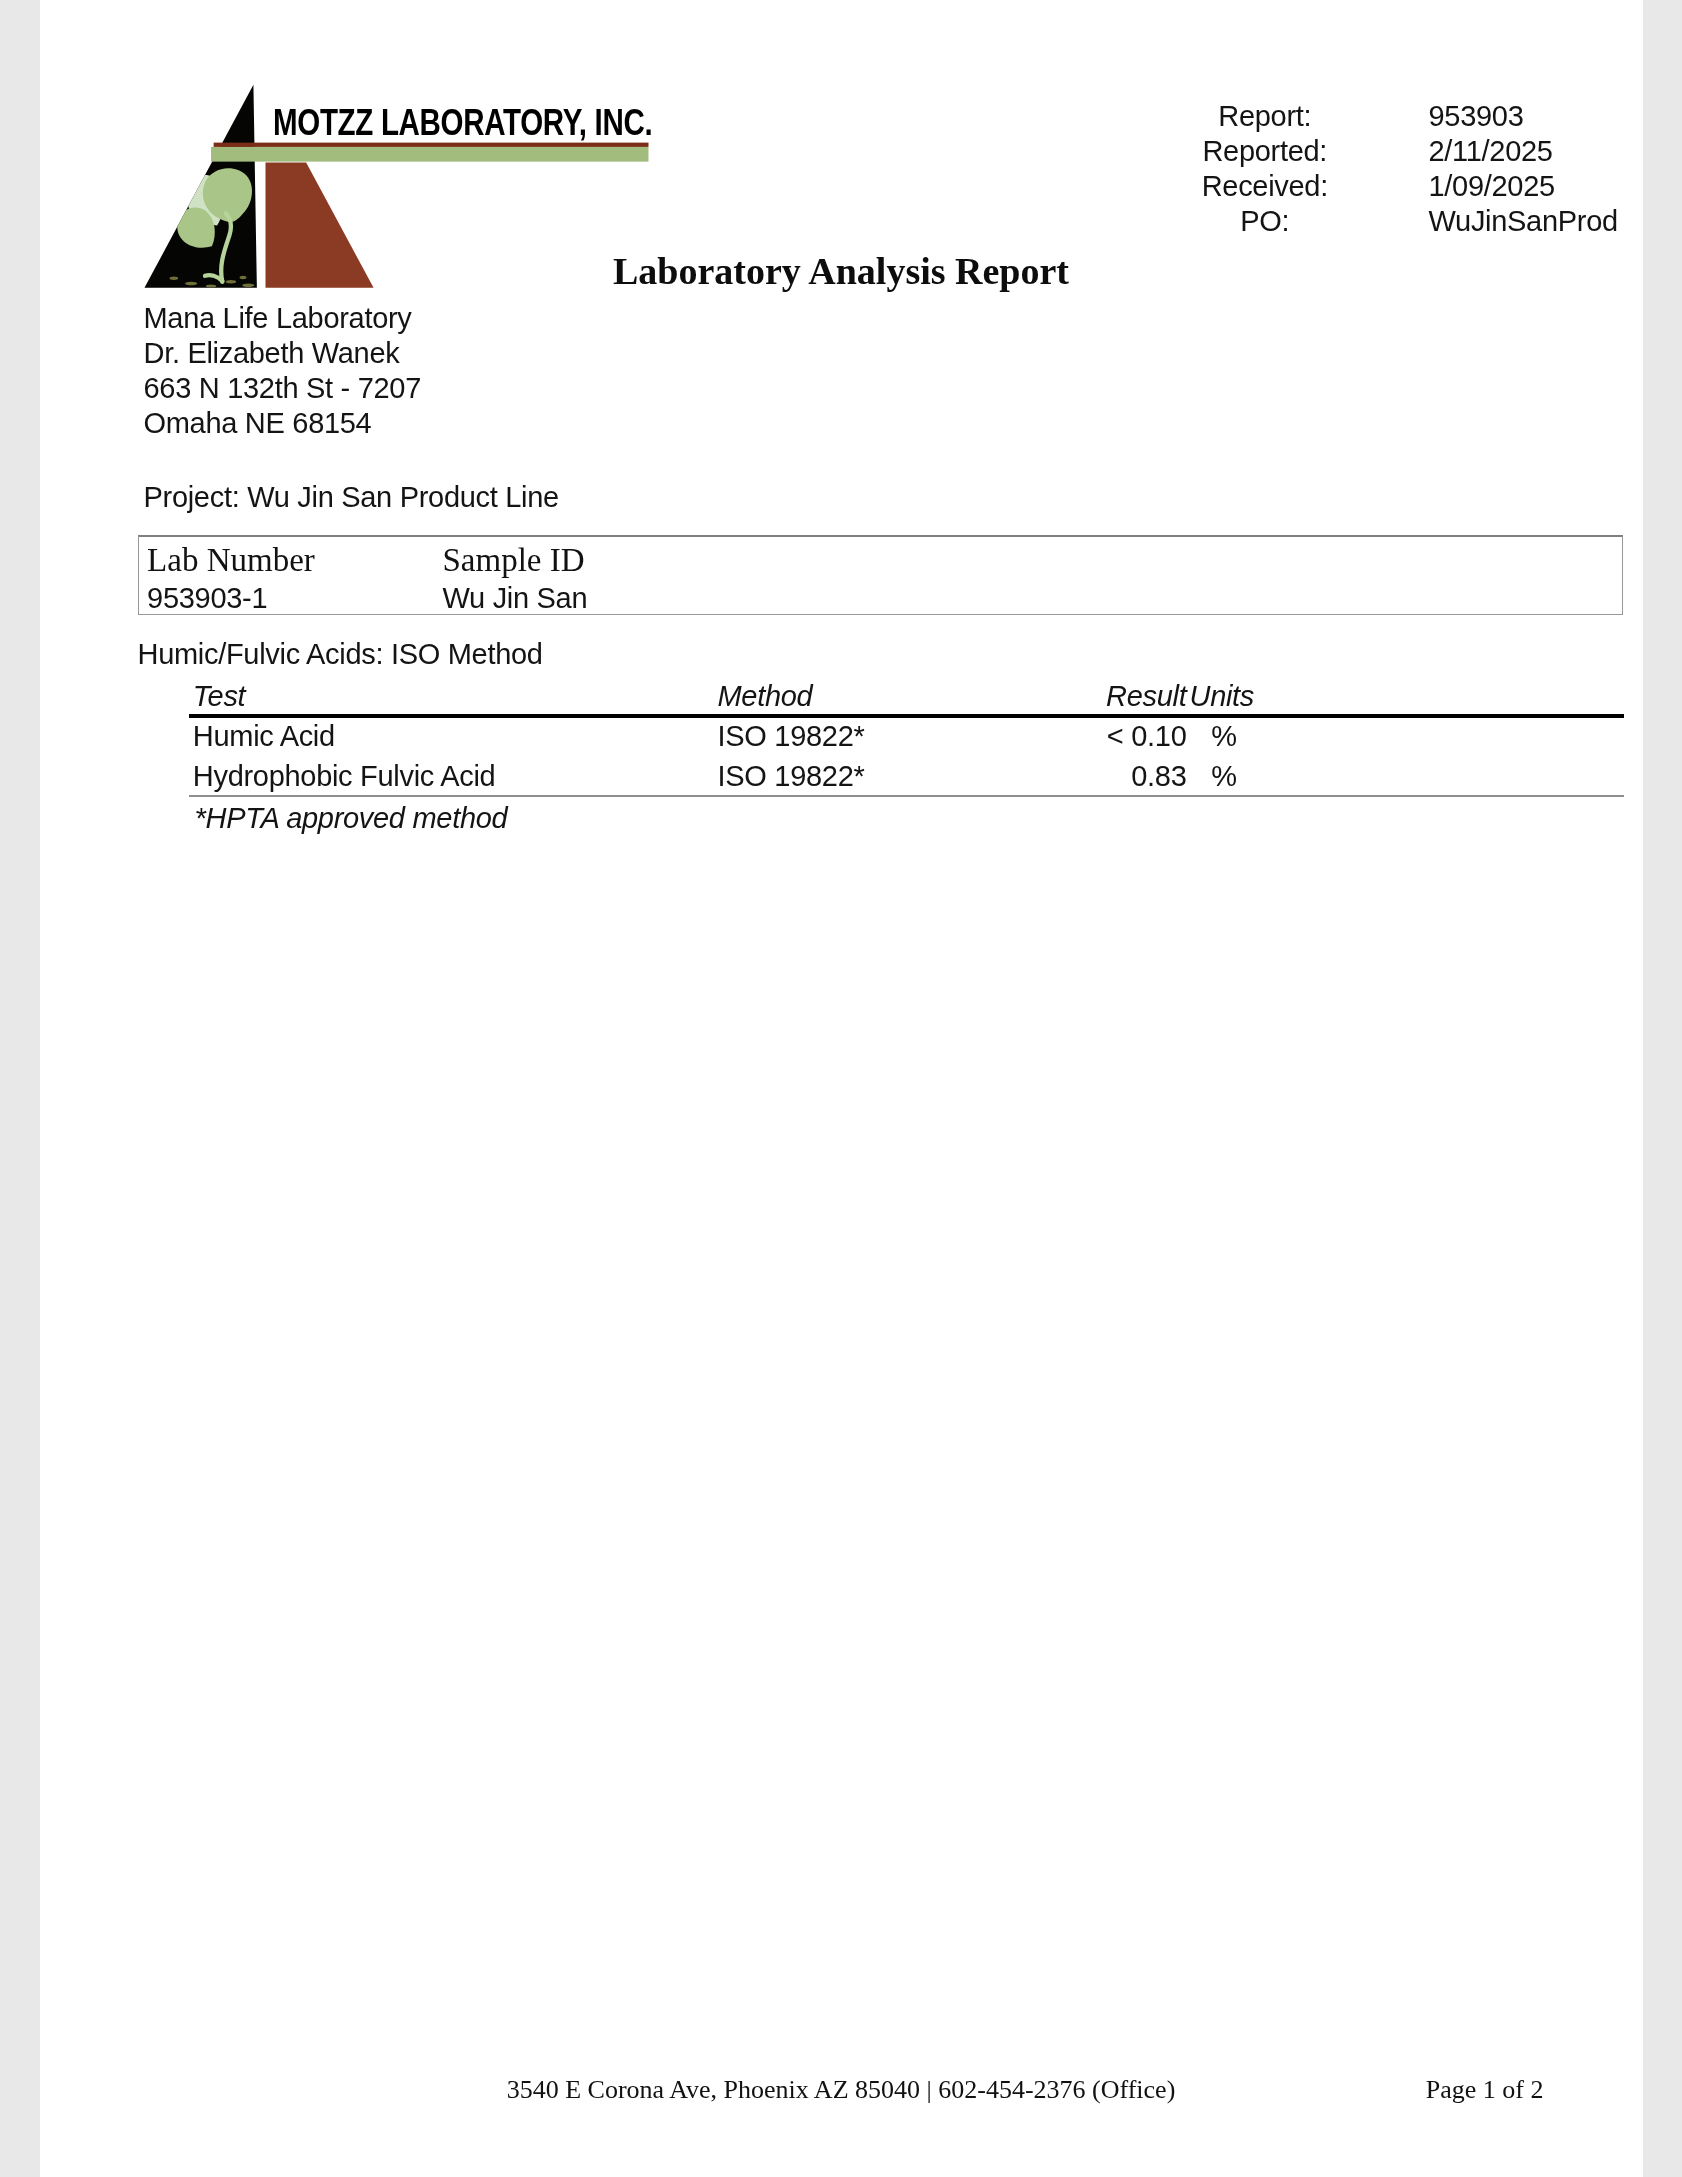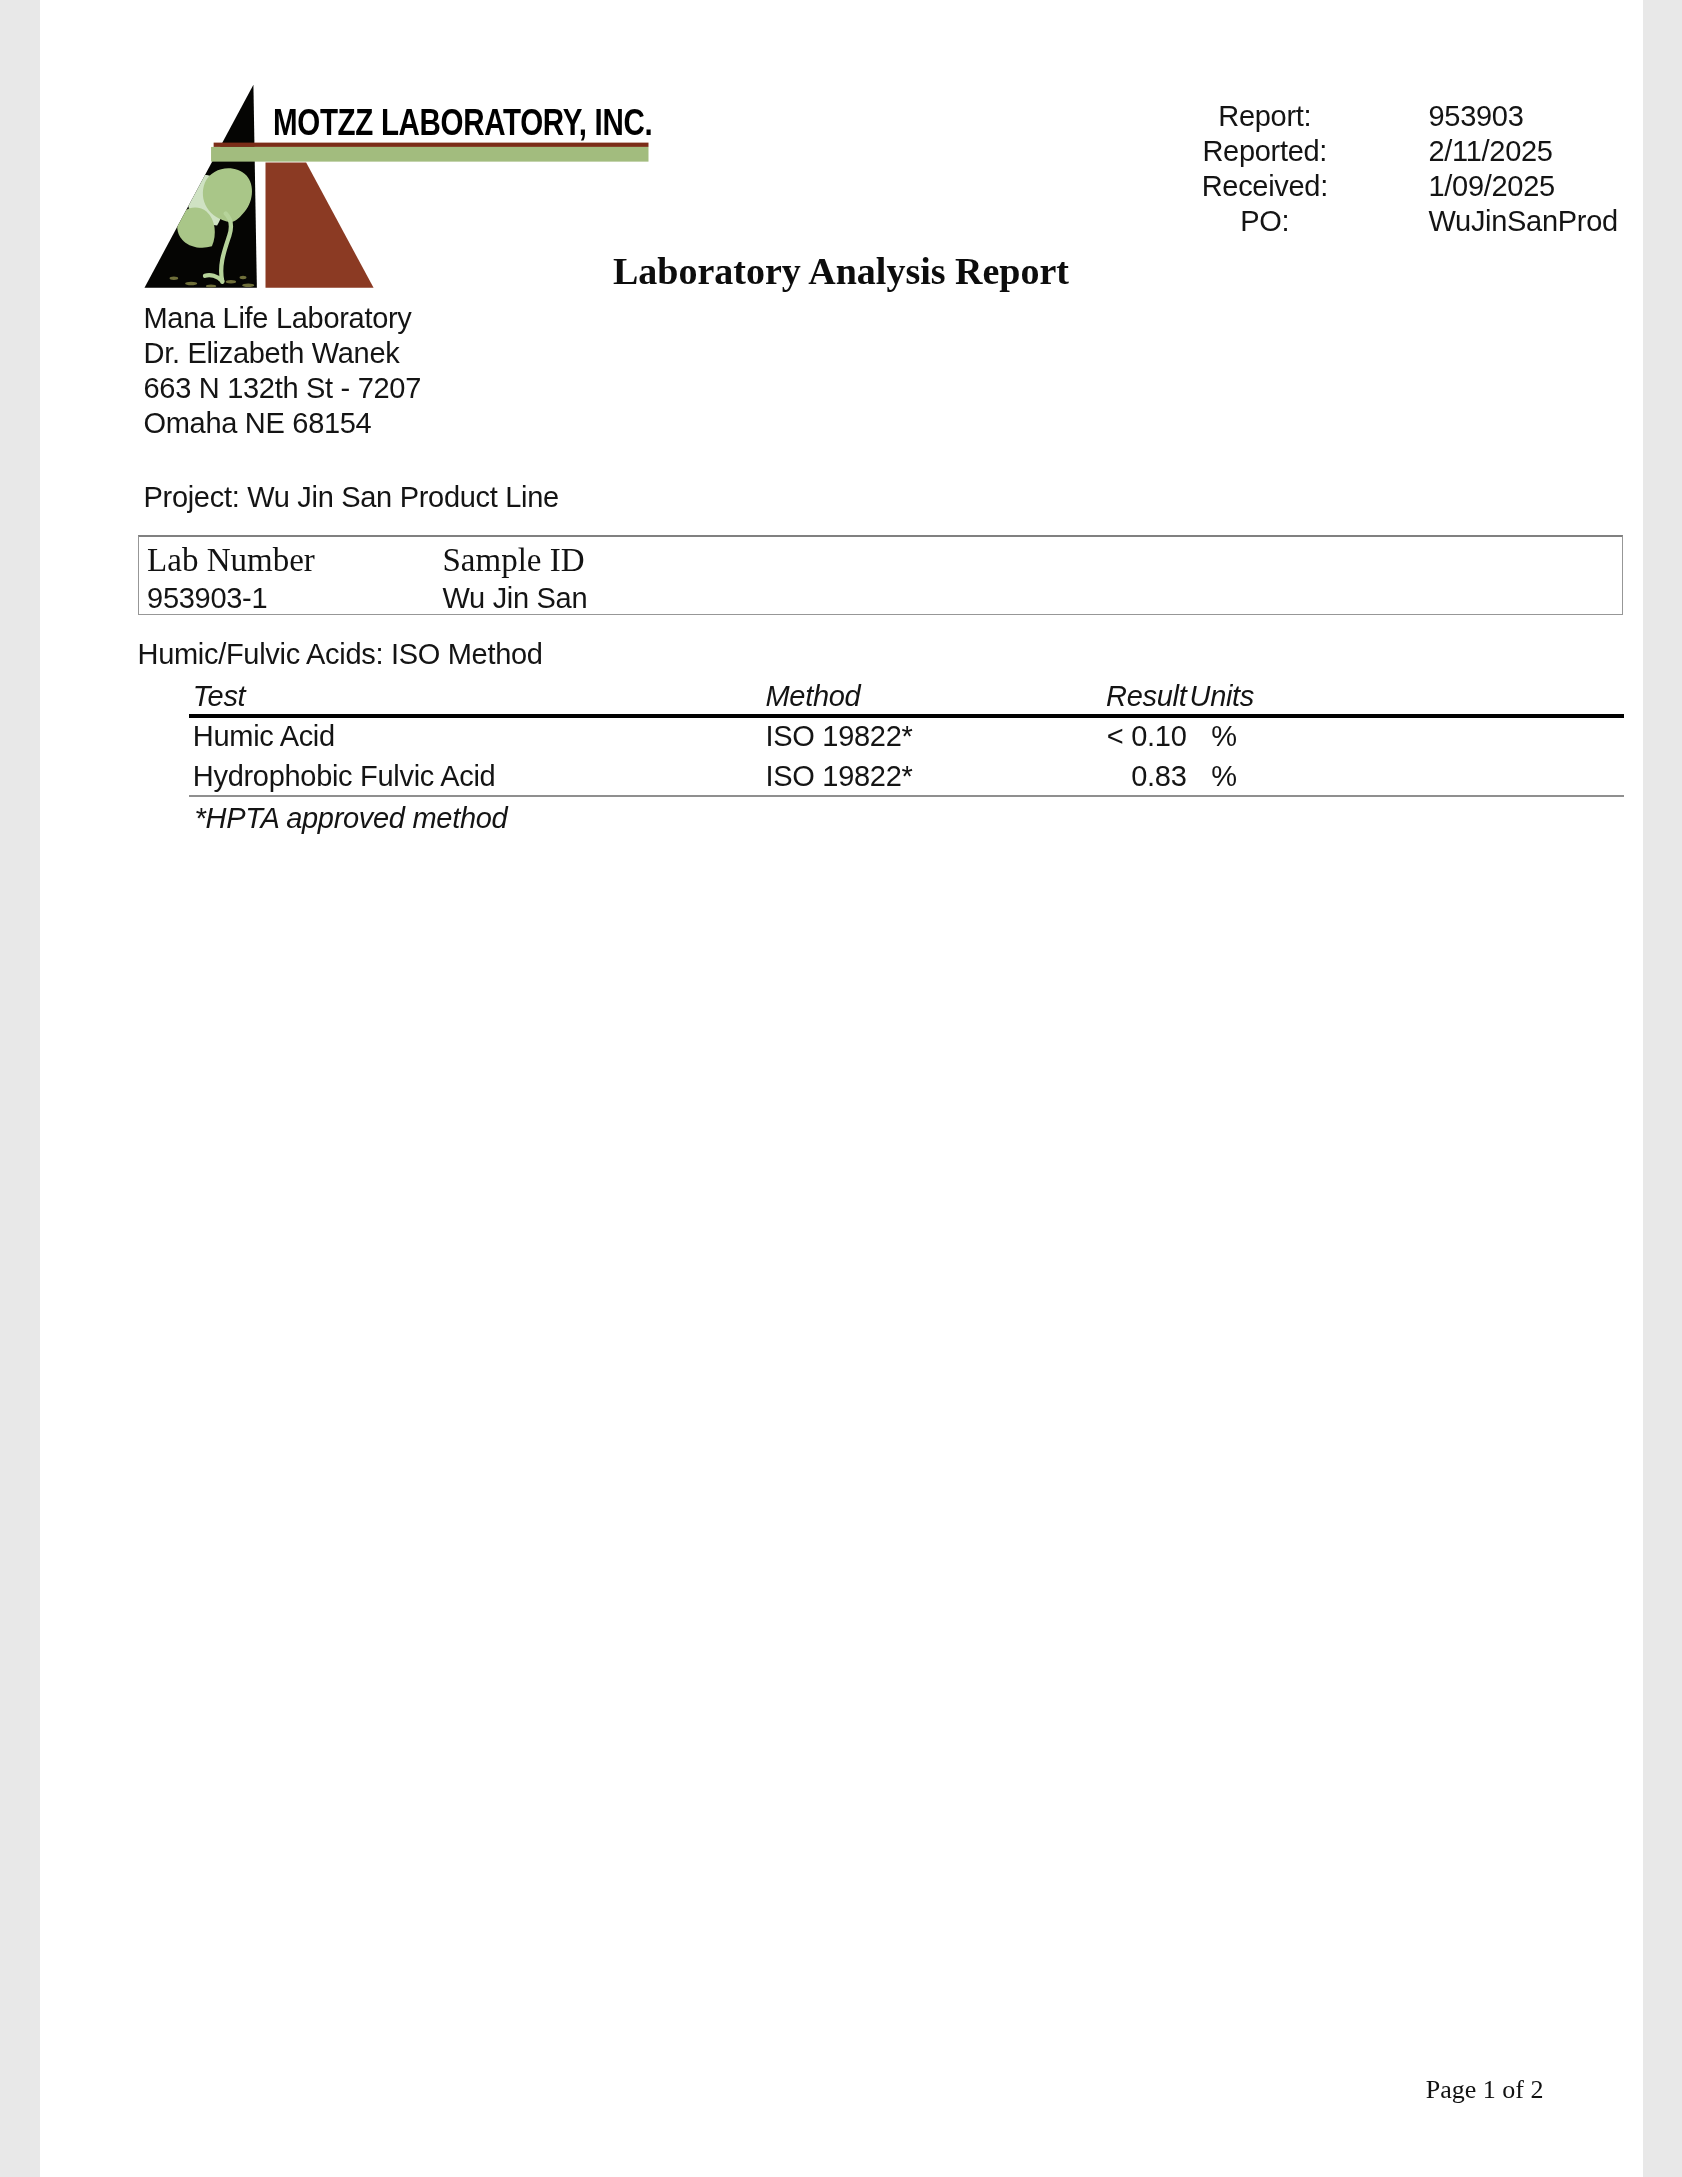--- a/index.html
+++ b/index.html
@@ -53,21 +53,21 @@
   .sample-h{font-family:"Liberation Serif", serif; font-size:33px; color:#121212; top:5.2px;}
   .sample-v{font-size:29px; top:45px; letter-spacing:-0.3px;}
   .col-lab{left:8.6px;}
   .col-sid{left:304px;}
 
   
   .section-title{position:absolute; left:98px; top:638px; font-size:29px; letter-spacing:-0.3px;}
   .arow{position:absolute; left:149px; width:1435px; height:35px; font-size:29px; line-height:35px; letter-spacing:-0.3px;}
   .arow span{position:absolute; white-space:nowrap;}
   .c-test{left:4.3px;}
-  .c-method{left:529px;margin-left:48px;}
+  .c-method{left:529px;}
   .c-result{left:802px; width:196px; text-align:right;}
   .c-units{left:1001px; width:69px;}
   .units-val{text-align:center;}
   .hdr-italic span{font-style:italic;}
   .rule{position:absolute; left:149px; width:1435px;}
   .rule-thick{top:714px; height:3.5px; background:#000;}
   .rule-thin{top:795px; height:1.7px; background:#8f8f8f;}
   .footnote{position:absolute; left:155px; top:802px; font-size:29px; font-style:italic; letter-spacing:-0.3px;}
 
   
@@ -163,16 +163,17 @@
     <span class="c-test">Hydrophobic Fulvic Acid</span>
     <span class="c-method">ISO 19822*</span>
     <span class="c-result">0.83</span>
     <span class="c-units units-val">%</span>
   </div>
 
   <div class="rule rule-thin"></div>
 
   <div class="footnote">*HPTA approved method</div>
 
+  <div class="footer-address">3540 E Corona Ave, Phoenix AZ 85040 | 602-454-2376 (Office)</div>
   <div class="footer-page">Page 1 of 2</div>
 
 </div>
 
 
 </body></html>

